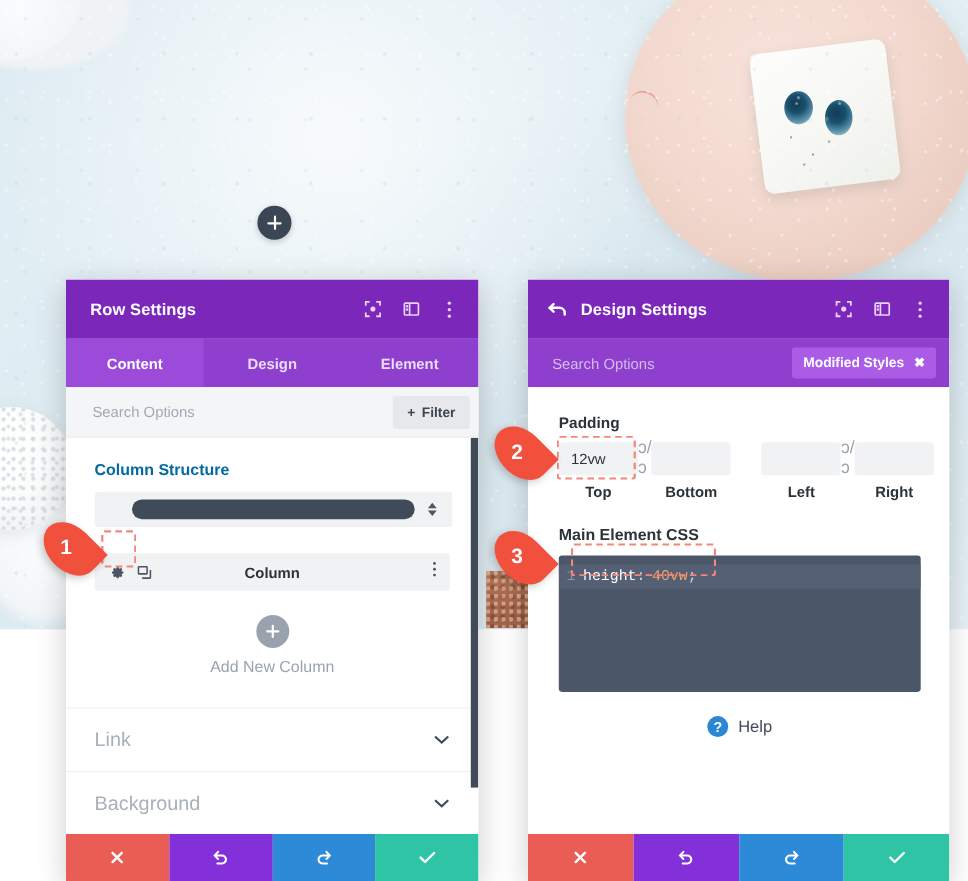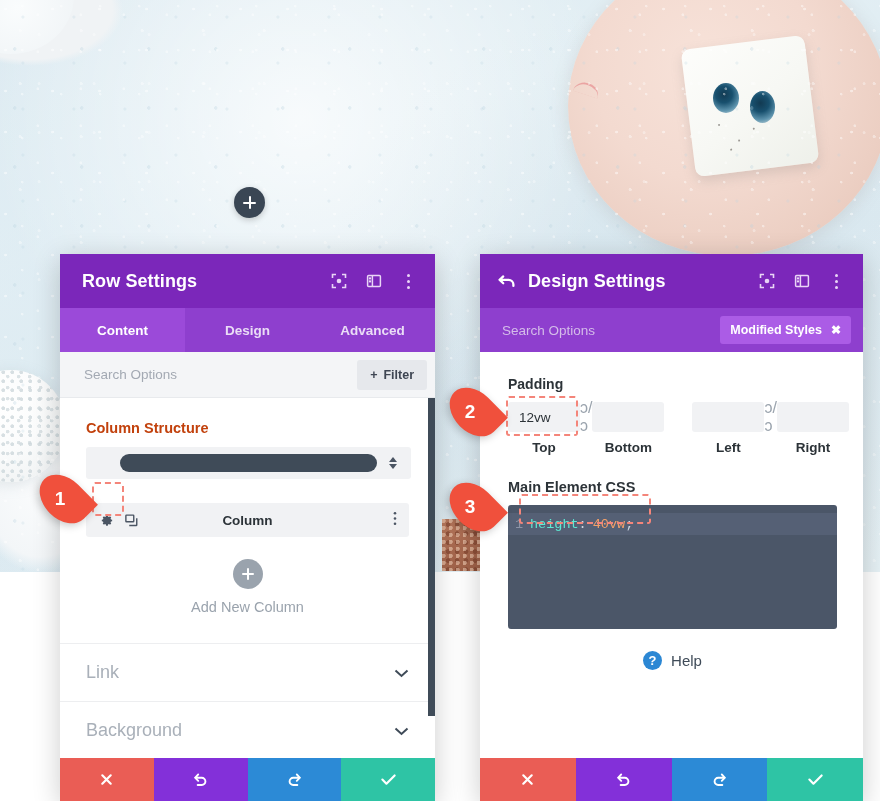--- a/index.html
+++ b/index.html
@@ -117,21 +117,21 @@
   }
   #panel-row { left: 60px; top: 254px; width: 375px; height: 547px; }
   #panel-col { left: 480px; top: 254px; width: 383px; height: 547px; }
 
   .panel-header {
     height: 54px; background: #7b27ba; display: flex; align-items: center;
     padding: 0 18px 0 22px; flex-shrink: 0;
   }
   #panel-col .panel-header { background: #7b27ba; padding-left: 16px; }
   .panel-title {
-    color: #fff; font-size: 18px; font-weight: bold; letter-spacing: .1px;
+    color: #fff; font-size: 15px; font-weight: bold; letter-spacing: .1px;
     flex: 1;
   }
   .back-arrow {
     width: 22px; height: 22px; margin-right: 10px; color: #fff;
     display: flex; align-items: center; justify-content: center; cursor: pointer;
   }
   .hdr-icons { display: flex; align-items: center; gap: 18px; }
   .hdr-icon { width: 17px; height: 17px; color: #e9d5f6; cursor: pointer;
               display:flex;align-items:center;justify-content:center; }
   .hdr-icon svg { display: block; }
@@ -187,21 +187,21 @@
     background: transparent;
   }
   .scrollbar .thumb {
     position: absolute; left: 0; top: 0; width: 7px; height: 318px;
     background: #3f4b58; border-radius: 0;
   }
 
   
   .section-pad { padding: 22px 24px 0 26px; }
   .field-label {
-    font-size: 14.5px; font-weight: bold; color: #c2410c; margin-bottom: 11px;
+    font-size: 14.5px; font-weight: bold; color: #0369a1; margin-bottom: 11px;
   }
   .select-wrap {
     height: 32px; background: #f1f2f4; border-radius: 3px; display: flex;
     align-items: center; padding: 0 8px 0 34px; position: relative; cursor: pointer;
   }
   .select-bar {
     flex: 1; height: 18px; background: #3f4b58; border-radius: 9px;
   }
   .select-arrows {
     width: 20px; display: flex; flex-direction: column; align-items: center;
@@ -267,21 +267,21 @@
   .mecss-label { font-size: 14.5px; font-weight: bold; color: #2c3338; margin: 24px 0 10px 0; }
   .code-box {
     height: 124px; background: #4b5668; border-radius: 3px; padding: 8px 0 0 0;
     overflow: hidden; position: relative; cursor: text;
   }
   .code-line {
     display: flex; align-items: center; height: 22px; background: #556075;
     font-family: "Liberation Mono", monospace; font-size: 13.5px;
   }
   .code-gutter { width: 22px; text-align: right; color: #8c94a6; padding-right: 7px; }
-  .code-prop { color: #5eead4; }
+  .code-prop { color: #ffffff; }
   .code-colon { color: #cfd6e0; }
   .code-val { color: #f2a06a; margin-left: 6px; }
   .code-semi { color: #cfd6e0; }
 
   .help-row {
     margin-top: 22px; display: flex; align-items: center; justify-content: center; gap: 9px;
     cursor: pointer;
   }
   .help-circle {
     width: 19px; height: 19px; border-radius: 50%; background: #2b87d4;
@@ -379,21 +379,21 @@
             <circle cx="2.5" cy="8.5" r="1.5"></circle>
             <circle cx="2.5" cy="14.4" r="1.5"></circle>
         </svg>
       </span>
     </div>
   </div>
 
   <div class="tabs">
     <div class="tab active">Content</div>
     <div class="tab">Design</div>
-    <div class="tab">Advanced</div>
+    <div class="tab">Element</div>
   </div>
 
   <div class="search-row">
     <input type="text" placeholder="Search Options" style="">
     <button class="filter-btn">
       <span>+</span>
       <span>Filter</span>
     </button>
   </div>
 

